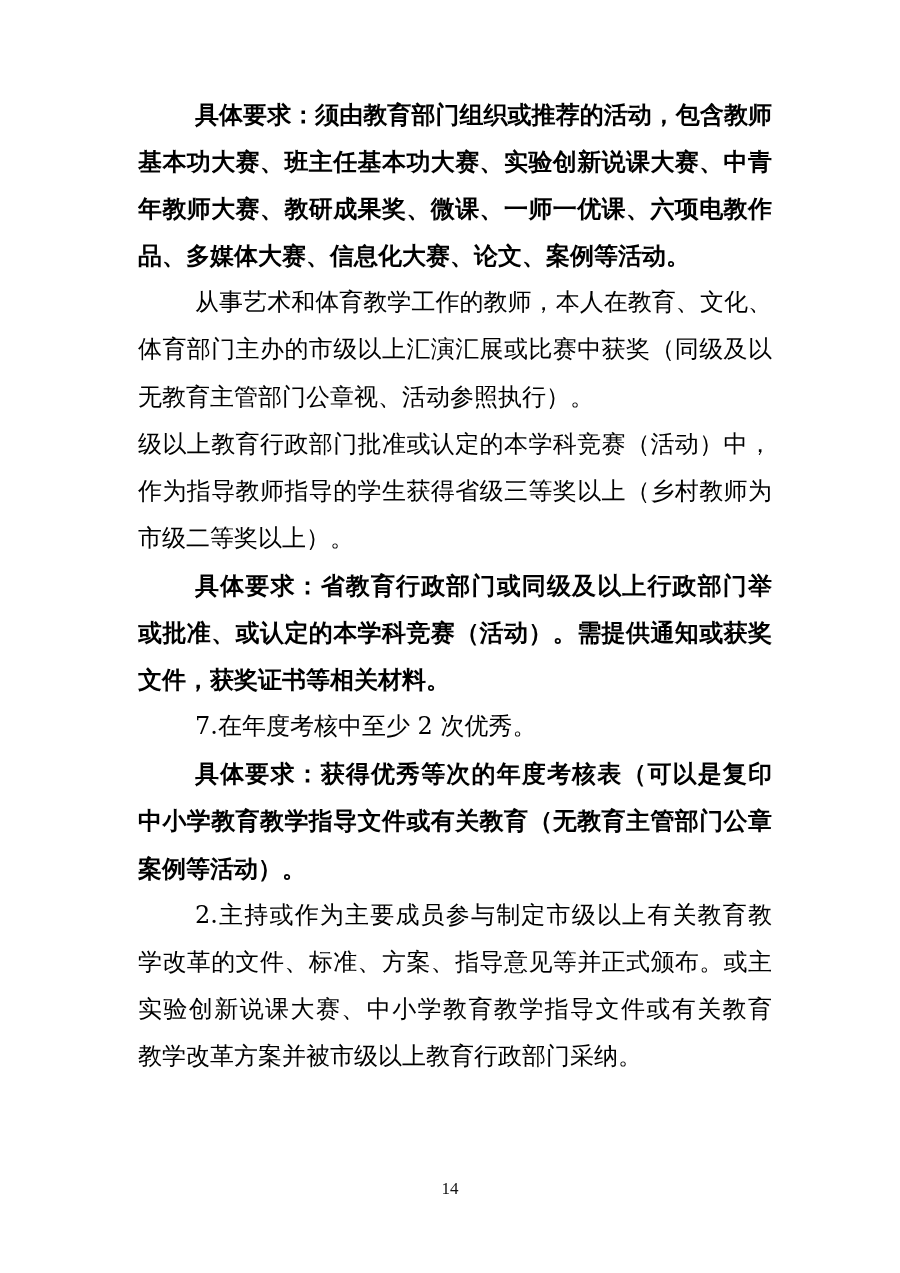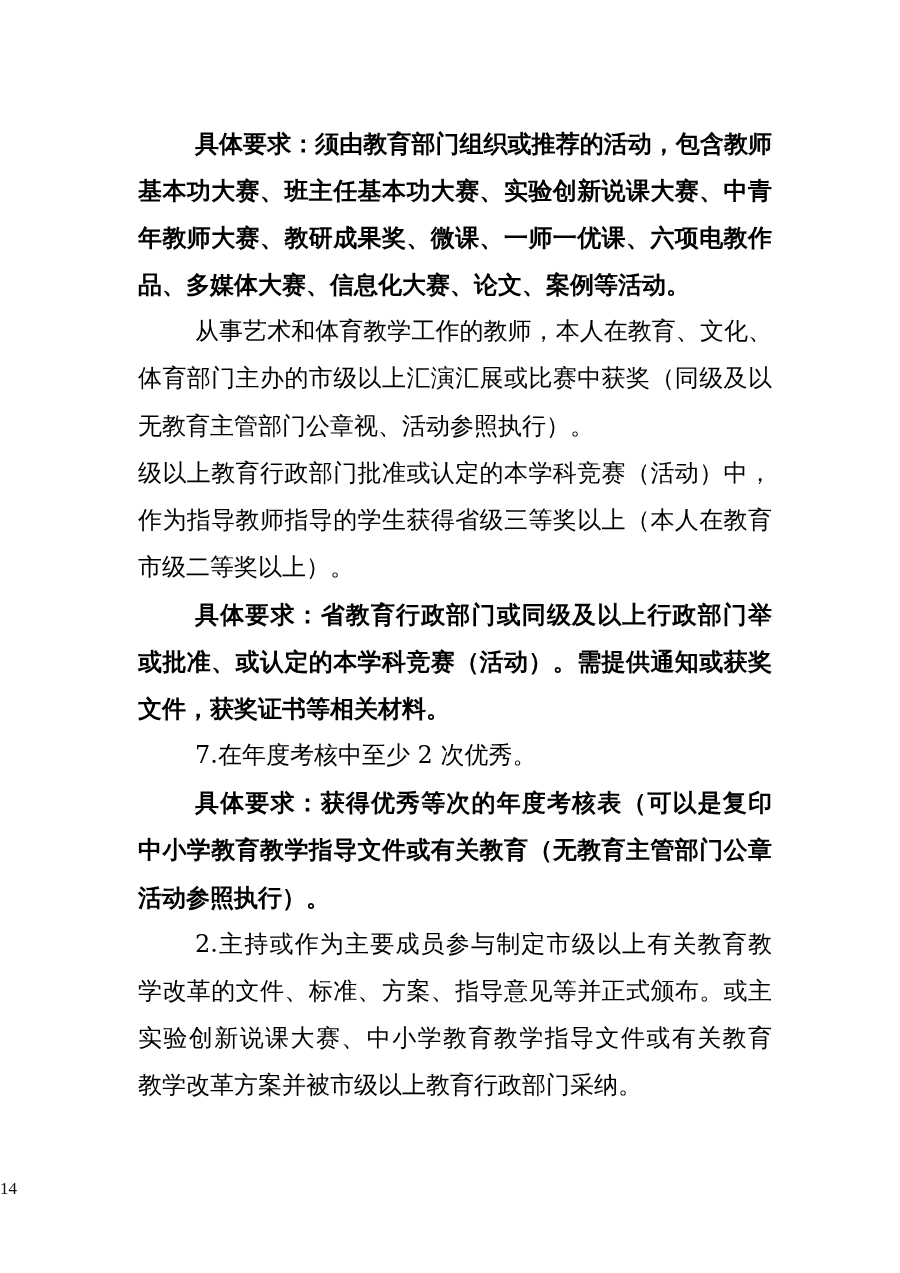--- a/index.html
+++ b/index.html
@@ -12,21 +12,21 @@
     width: 900px;
     height: 1273px;
     background: #ffffff;
     overflow: hidden;
     font-family: "DejaVu Serif", "Liberation Serif", serif;
     color: #000000;
   }
   .text-block {
     position: absolute;
     left: 138px;
-    top: 120px;
+    top: 91px;
     width: 634px;
   }
   .para {
     margin: 0;
     padding: 0;
   }
   .line {
     font-size: 24px;
     line-height: 47.1px;
     height: 47.1px;
@@ -42,21 +42,21 @@
     text-align-last: left;
   }
   .para.bold .line {
     font-weight: bold;
   }
   .page-number {
     position: absolute;
     left: 0;
     top: 1180px;
     width: 900px;
-    text-align: left;
+    text-align: center;
     font-size: 17px;
     line-height: 17px;
     color: #111111;
     font-family: "Liberation Serif", "DejaVu Serif", serif;
   }
 </style>
 </head>
 <body>
 
 <div class="page">
@@ -67,35 +67,35 @@
         <div class="line">年教师大赛、教研成果奖、微课、一师一优课、六项电教作</div>
         <div class="line para-end">品、多媒体大赛、信息化大赛、论文、案例等活动。</div>
       </div>
       <div class="para">
         <div class="line para-start">从事艺术和体育教学工作的教师，本人在教育、文化、</div>
         <div class="line">体育部门主办的市级以上汇演汇展或比赛中获奖（同级及以</div>
         <div class="line para-end">无教育主管部门公章视、活动参照执行）。</div>
       </div>
       <div class="para">
         <div class="line">级以上教育行政部门批准或认定的本学科竞赛（活动）中，</div>
-        <div class="line">作为指导教师指导的学生获得省级三等奖以上（本人在教育</div>
+        <div class="line">作为指导教师指导的学生获得省级三等奖以上（乡村教师为</div>
         <div class="line para-end">市级二等奖以上）。</div>
       </div>
       <div class="para bold">
         <div class="line para-start">具体要求：省教育行政部门或同级及以上行政部门举办、</div>
         <div class="line">或批准、或认定的本学科竞赛（活动）。需提供通知或获奖</div>
         <div class="line para-end">文件，获奖证书等相关材料。</div>
       </div>
       <div class="para">
         <div class="line para-start para-end">7.在年度考核中至少 2 次优秀。</div>
       </div>
       <div class="para bold">
         <div class="line para-start">具体要求：获得优秀等次的年度考核表（可以是复印件），</div>
         <div class="line">中小学教育教学指导文件或有关教育（无教育主管部门公章视</div>
-        <div class="line para-end">活动参照执行）。</div>
+        <div class="line para-end">案例等活动）。</div>
       </div>
       <div class="para">
         <div class="line para-start">2.主持或作为主要成员参与制定市级以上有关教育教</div>
         <div class="line">学改革的文件、标准、方案、指导意见等并正式颁布。或主</div>
         <div class="line">实验创新说课大赛、中小学教育教学指导文件或有关教育</div>
         <div class="line para-end">教学改革方案并被市级以上教育行政部门采纳。</div>
       </div>
     </div>
   <div class="page-number">14</div>
 </div>

